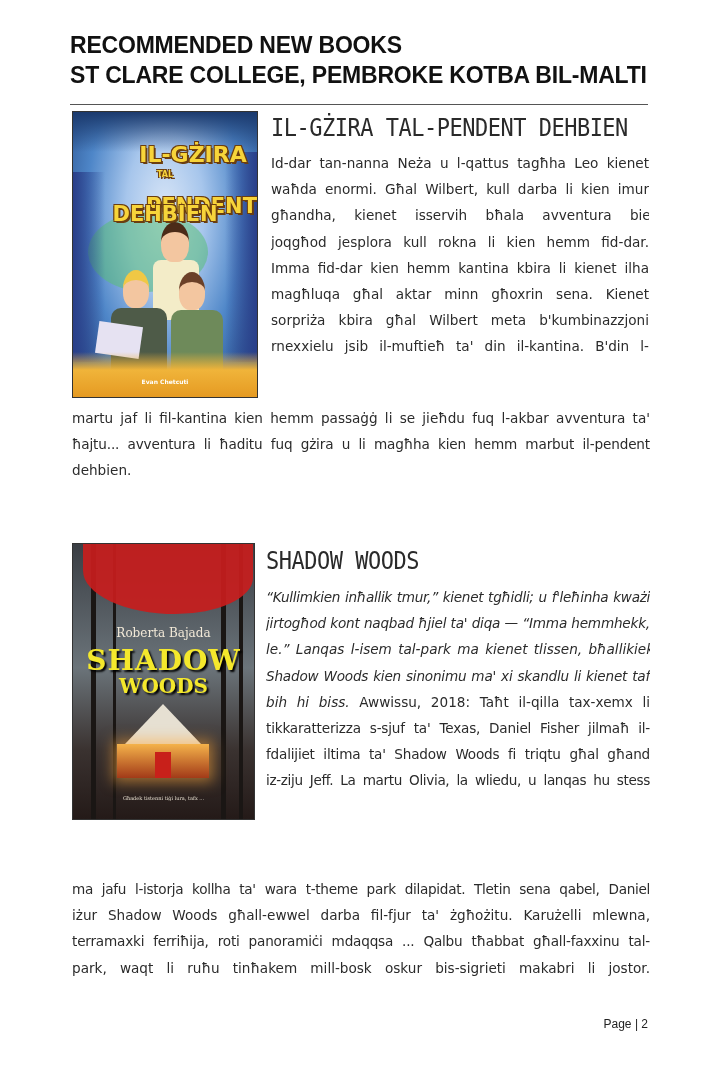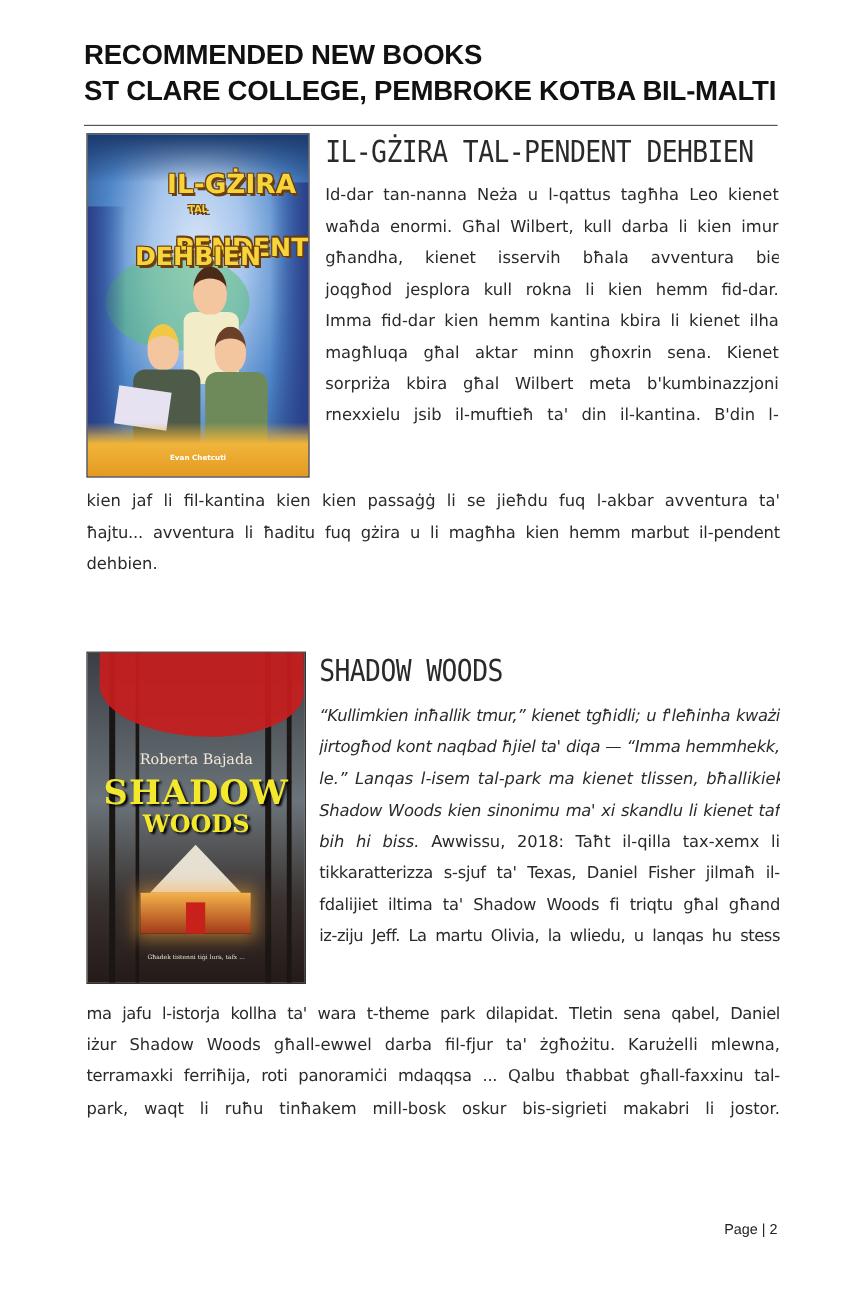--- a/index.html
+++ b/index.html
@@ -93,21 +93,21 @@
     <span class="line">waħda enormi. Għal Wilbert, kull darba li kien imur</span>
     <span class="line" style="word-spacing:14px;">għandha, kienet isservih bħala avventura biex</span>
     <span class="line" style="word-spacing:3px;">joqgħod jesplora kull rokna li kien hemm fid-dar.</span>
     <span class="line">Imma fid-dar kien hemm kantina kbira li kienet ilha</span>
     <span class="line" style="word-spacing:5px;">magħluqa għal aktar minn għoxrin sena. Kienet</span>
     <span class="line" style="word-spacing:2px;">sorpriża kbira għal Wilbert meta b'kumbinazzjoni</span>
     <span class="line" style="word-spacing:4px;">rnexxielu jsib il-muftieħ ta' din il-kantina. B'din l-</span>
   </div>
 
   <div class="txt" style="left:72px; top:405px; width:578px;">
-    <span class="line" style="word-spacing:2px;">kien jaf li fil-kantina kien kien passaġġ li se jieħdu fuq l-akbar avventura ta'</span>
+    <span class="line" style="word-spacing:2px;">martu jaf li fil-kantina kien hemm passaġġ li se jieħdu fuq l-akbar avventura ta'</span>
     <span class="line" style="letter-spacing:-0.15px;">ħajtu... avventura li ħaditu fuq gżira u li magħha kien hemm marbut il-pendent</span>
     <span class="line">dehbien.</span>
   </div>
 
   <div class="cover cover2">
     <div class="tree" style="left:18px;"></div>
     <div class="tree" style="left:40px; width:3px;"></div>
     <div class="tree" style="left:148px;"></div>
     <div class="tree" style="left:166px; width:4px;"></div>
     <div class="red"></div>
@@ -128,20 +128,20 @@
     <span class="line it" style="letter-spacing:-0.2px;">jirtogħod kont naqbad ħjiel ta' diqa — “Imma hemmhekk,</span>
     <span class="line it" style="word-spacing:2px;">le.” Lanqas l-isem tal-park ma kienet tlissen, bħallikieku</span>
     <span class="line it" style="letter-spacing:-0.2px;">Shadow Woods kien sinonimu ma' xi skandlu li kienet taf</span>
     <span class="line" style="word-spacing:5px;"><span class="it">bih hi biss.</span><span> Awwissu, 2018: Taħt il-qilla tax-xemx li</span></span>
     <span class="line" style="letter-spacing:-0.2px;">tikkaratterizza s-sjuf ta' Texas, Daniel Fisher jilmaħ il-</span>
     <span class="line" style="letter-spacing:-0.2px;">fdalijiet iltima ta' Shadow Woods fi triqtu għal għand</span>
     <span class="line" style="letter-spacing:-0.35px;">iz-ziju Jeff. La martu Olivia, la wliedu, u lanqas hu stess</span>
   </div>
 
   <div class="txt" style="left:72px; top:832px; width:578px;">
-    <span class="line" style="letter-spacing:-0.3px;">ma jafu l-istorja kollha ta' wara t-theme park dilapidat. Tletin sena qabel, Daniel</span>
+    <span class="line" style="letter-spacing:-0.3px;margin-top:44px;">ma jafu l-istorja kollha ta' wara t-theme park dilapidat. Tletin sena qabel, Daniel</span>
     <span class="line" style="word-spacing:4px;">iżur Shadow Woods għall-ewwel darba fil-fjur ta' żgħożitu. Karużelli mlewna,</span>
     <span class="line" style="letter-spacing:-0.2px;">terramaxki ferriħija, roti panoramiċi mdaqqsa ... Qalbu tħabbat għall-faxxinu tal-</span>
     <span class="line">park, waqt li ruħu tinħakem mill-bosk oskur bis-sigrieti makabri li jostor.</span>
   </div>
 
   <div class="footer">Page | 2</div>
 </div>
 
 </body></html>

